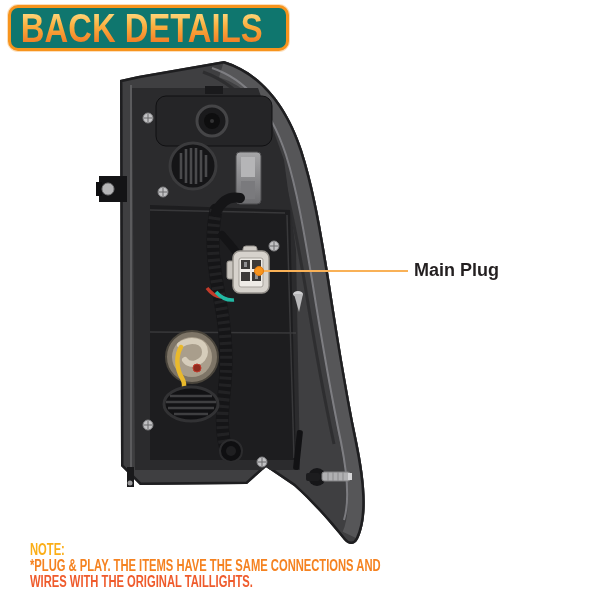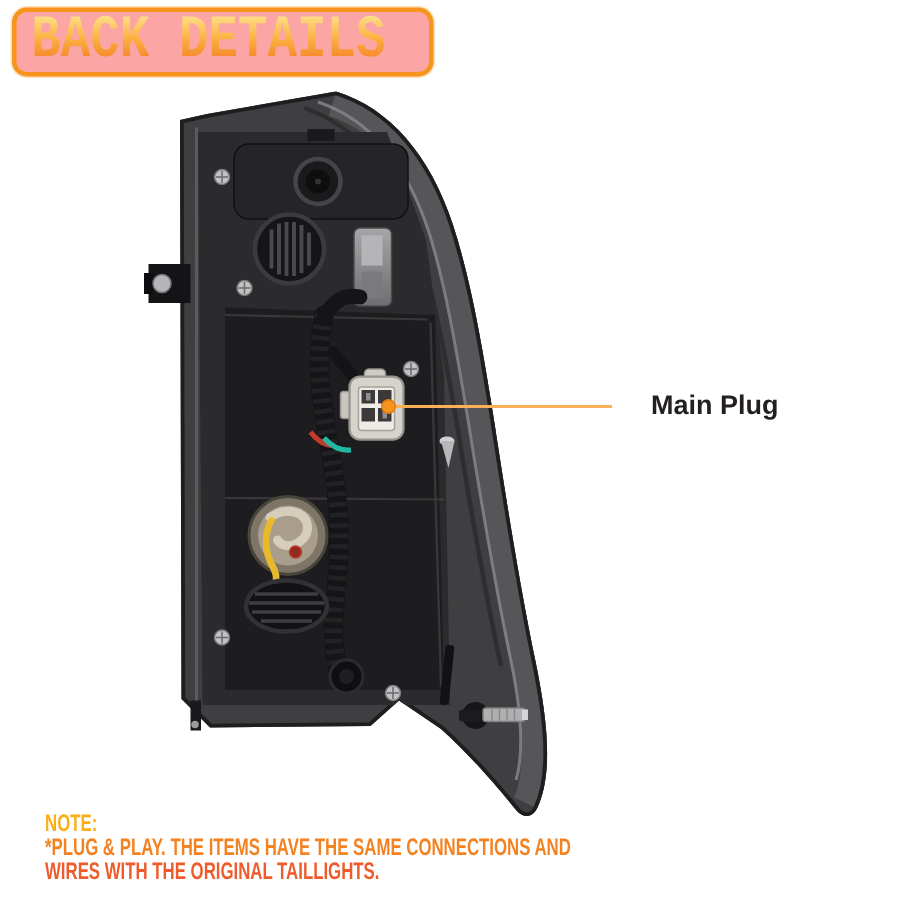--- a/index.html
+++ b/index.html
@@ -3,38 +3,38 @@
 <meta charset="utf-8">
 <style>
   html,body{margin:0;padding:0;}
   body{font-family:"Liberation Sans", sans-serif;}
   .stage{
     position:relative;width:600px;height:600px;background:#ffffff;overflow:hidden;
   }
   
   .banner{
     position:absolute;left:8px;top:5px;width:281px;height:46px;
-    background:#fca5a5;border:3px solid #f7941d;border-radius:10px;
+    background:#0f766e;border:3px solid #f7941d;border-radius:10px;
     box-shadow:0 0 0 1px rgba(247,148,29,.30);
-    display:flex;align-items:center;box-sizing:border-box;font-family:Liberation Mono, monospace;
+    display:flex;align-items:center;box-sizing:border-box;
   }
   .banner-text{
     font-size:40px;font-weight:bold;white-space:nowrap;line-height:1;
     padding-left:12px;letter-spacing:0px;
     transform:scaleX(.82);transform-origin:left center;
     background:linear-gradient(180deg,#ffe08a 5%,#fbaf3f 45%,#f1731f 95%);
     -webkit-background-clip:text;background-clip:text;
     -webkit-text-fill-color:transparent;color:#f7941d;
   }
   
   .photo-svg{position:absolute;left:0;top:0;}
   
   .plug-label{
     position:absolute;left:414px;top:260px;
-    font-size:18px;font-weight:bold;color:#231f20;white-space:nowrap;margin-left:20px;
+    font-size:18px;font-weight:bold;color:#231f20;white-space:nowrap;
   }
   
   .note{
     position:absolute;left:30px;top:541px;
     font-weight:bold;white-space:nowrap;
     transform:scaleX(.70);transform-origin:top left;
   }
   .note-heading{font-size:16px;line-height:17px;color:#fbae17;}
   .note-line1{font-size:16px;line-height:16px;color:#f58220;}
   .note-line2{font-size:16px;line-height:16px;color:#ef5b2c;}

